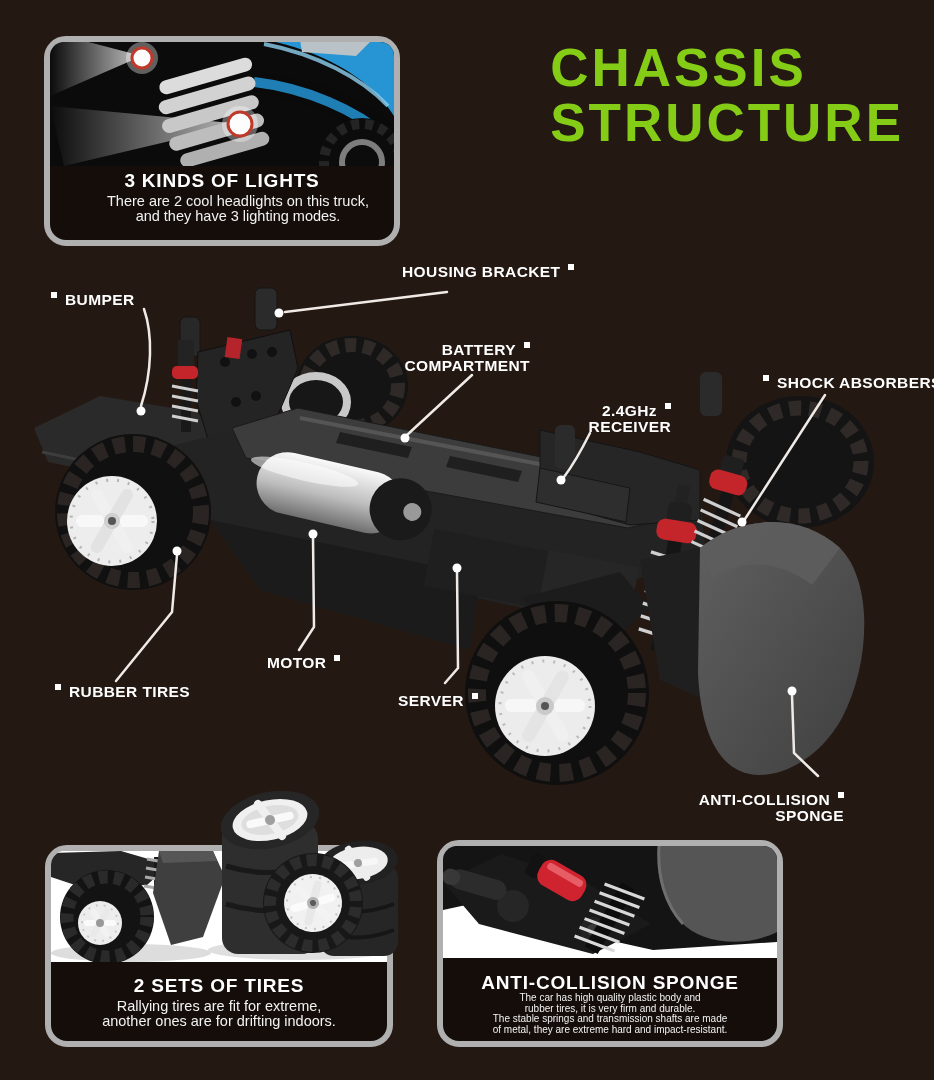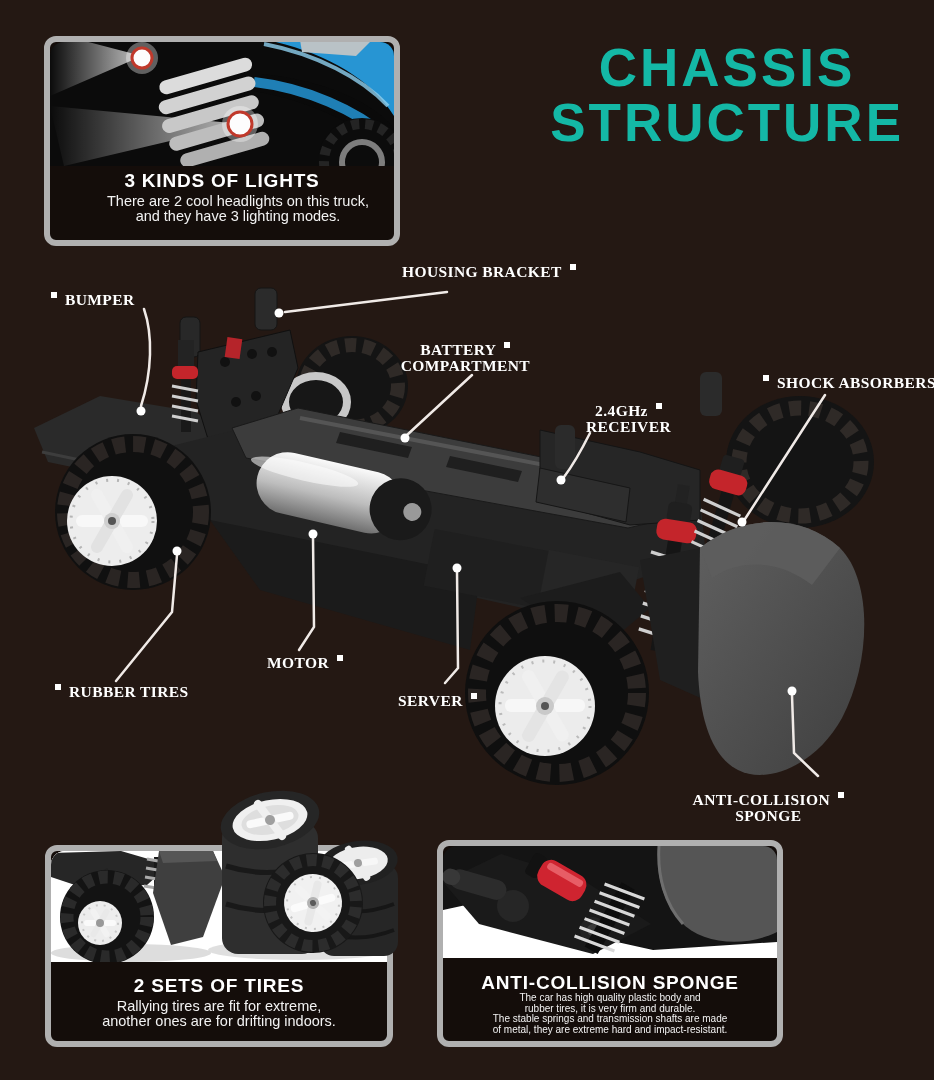--- a/index.html
+++ b/index.html
@@ -1,43 +1,43 @@
 <!DOCTYPE html>
 <html><head>
 <meta charset="utf-8">
 <title>Chassis Structure</title>
 <style>
   html,body{margin:0;padding:0;background:#1a1210;}
   .stage{position:relative;width:934px;height:1080px;overflow:hidden;
          background:#241813;font-family:"Liberation Sans",sans-serif;}
   
-  .title{position:absolute;top:40px;right:30px;text-align:center;color:#14b8a6;
+  .title{position:absolute;top:40px;right:30px;text-align:left;color:#84cc16;
          font-weight:bold;font-size:53px;line-height:55px;letter-spacing:3px;}
   
   .card{position:absolute;background:#140d0a;border:6px solid #b0b0b0;
-        border-radius:12px;box-sizing:border-box;}
+        border-radius:22px;box-sizing:border-box;}
   .card-lights{left:44px;top:36px;width:356px;height:210px;}
   .card-tires{left:45px;top:845px;width:348px;height:202px;}
   .card-sponge{left:437px;top:840px;width:346px;height:207px;}
   .imgbox{position:absolute;left:0;top:0;right:0;overflow:hidden;
           border-radius:14px 14px 0 0;}
   .card-heading{position:absolute;left:0;right:0;color:#ffffff;font-weight:bold;
           font-size:19px;letter-spacing:.8px;text-align:center;white-space:nowrap;}
   .card-body{position:absolute;left:0;right:0;color:#f2f2f2;font-size:14.5px;
           line-height:1.06;text-align:center;}
   .card-lights .card-heading{top:128px;}
   .card-lights .card-body{top:152px;padding-left:32px;}
   .card-tires .card-heading{top:124px;}
   .card-tires .card-body{top:148px;}
   .card-sponge .card-heading{top:126px;}
   .card-sponge .card-body{top:147px;font-size:10px;}
   
   .co{position:absolute;color:#ffffff;font-weight:bold;font-size:15.5px;
-      letter-spacing:.4px;white-space:nowrap;z-index:5;font-family:Liberation Serif, serif;}
-  .co2{line-height:16px;text-align:center;margin-left:42px;}
+      letter-spacing:.4px;white-space:nowrap;z-index:5;}
+  .co2{line-height:16px;text-align:right;margin-left:42px;}
   .sq{display:inline-block;width:6px;height:6px;background:#ffffff;vertical-align:7px;}
   .sq.after{margin-left:8px;}
   .sq.before{margin-right:8px;}
   
   .overlay{position:absolute;left:0;top:0;z-index:4;pointer-events:none;}
 </style>
 </head>
 <body>
 
 <div class="stage">

